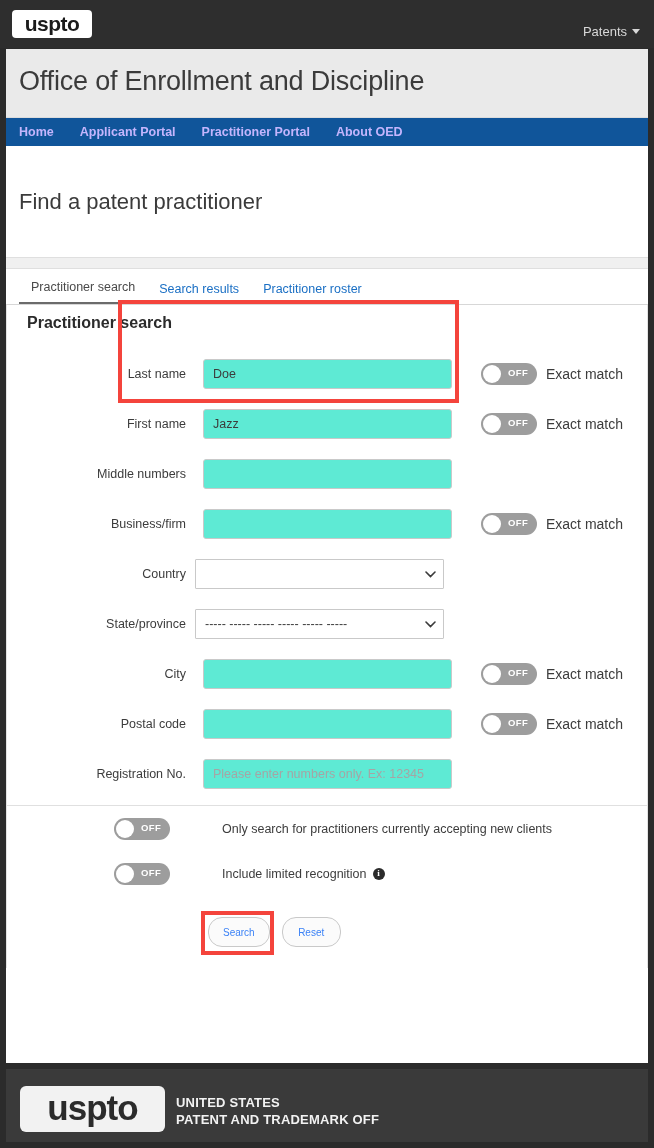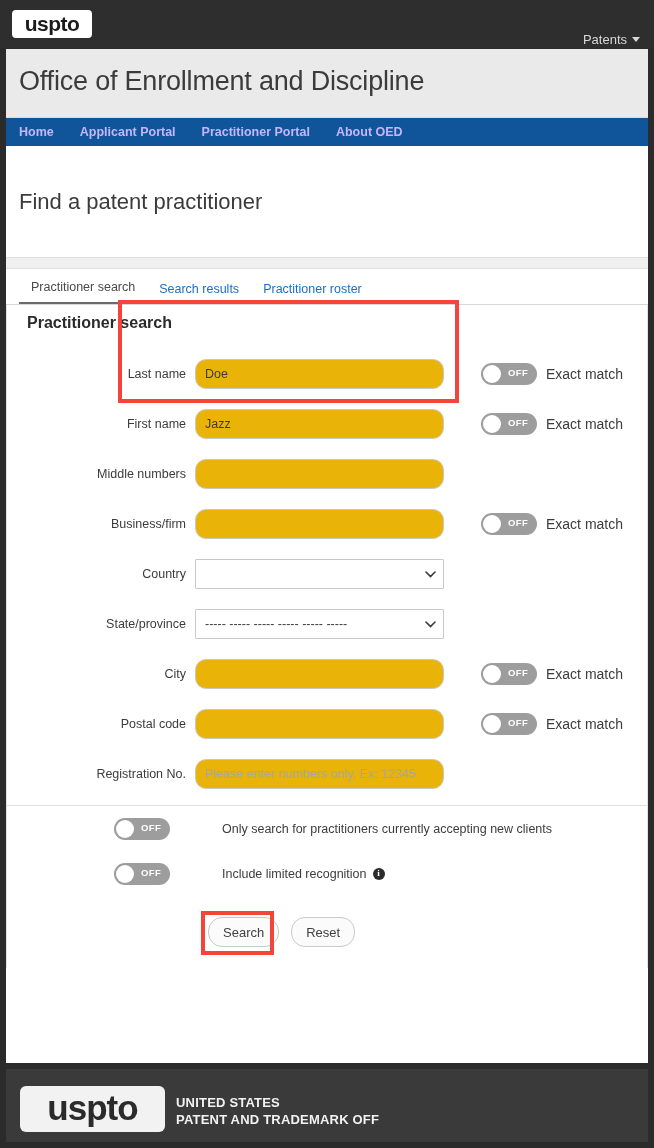--- a/index.html
+++ b/index.html
@@ -41,21 +41,21 @@
     font-family: "Liberation Sans", sans-serif;
     font-size: 21px;
     font-weight: 700;
     letter-spacing: -0.5px;
     color: #1b1b1b;
     line-height: 1;
     padding-bottom: 2px;
   }
   .patents-menu {
     position: absolute;
-    right: 14px; top: 32px;
+    right: 14px; top: 24px;
     color: #d8d8d8;
     font-size: 13px;
     display: flex;
     align-items: center;
     gap: 5px;
     cursor: pointer;
   }
   .caret-down {
     width: 0; height: 0;
     border-left: 4px solid transparent;
@@ -181,27 +181,28 @@
     width: 188px;
     text-align: right;
     padding-right: 9px;
     font-size: 12.5px;
     color: #3c3c3c;
     white-space: nowrap;
   }
   .finput {
     width: 249px; height: 30px;
     border: 1px solid #c9c9c9;
-    background: #eab308;
+    background: #5eead4;
     font-family: "Liberation Sans", sans-serif;
     font-size: 12.5px;
     color: #3c3c3c;
     padding: 0 9px;
-    border-radius: 11px;
+    border-radius: 3px;
     outline: none;
+    margin-left: 8px;
   }
   .finput::placeholder { color: #a5a5a5; }
 
   .fselect {
     width: 249px; height: 30px;
     border: 1px solid #c9c9c9;
     background: #ffffff;
     font-family: "Liberation Sans", sans-serif;
     font-size: 12.5px;
     color: #3c3c3c;
@@ -299,22 +300,22 @@
     gap: 12px;
   }
   .btn {
     height: 30px;
     min-width: 59px;
     padding: 0 14px;
     background: #fbfbfb;
     border: 1px solid #c9c9c9;
     border-radius: 14px;
     font-family: "Liberation Sans", sans-serif;
-    font-size: 13px;
-    color: #404040;
+    font-size: 10px;
+    color: #3b82f6;
     cursor: pointer;
   }
 
   
   .redbox {
     position: absolute;
     border: 4px solid #f4443c;
     pointer-events: none;
     z-index: 20;
   }

